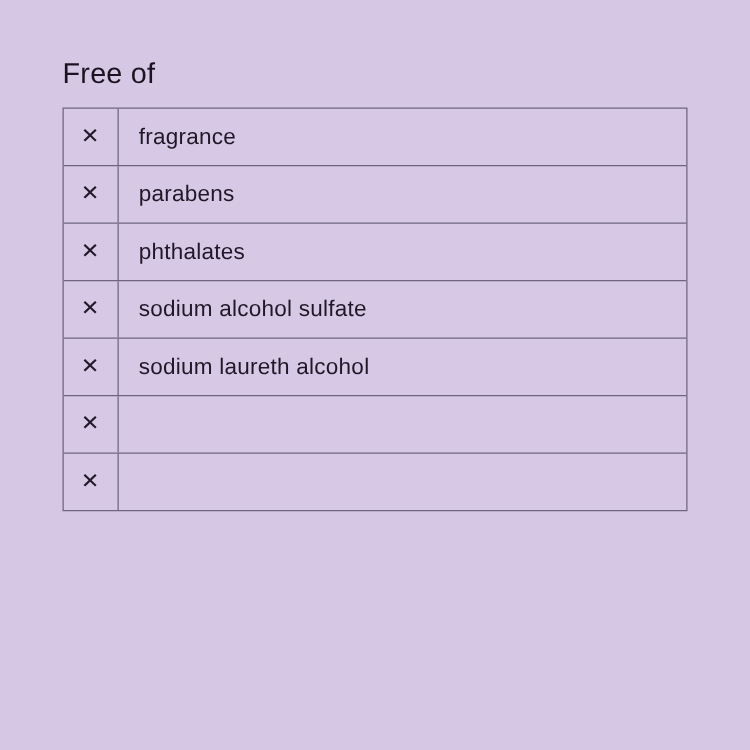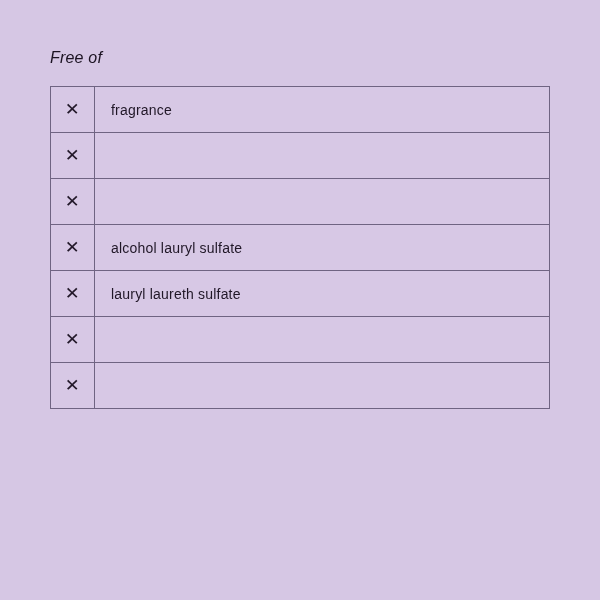--- a/index.html
+++ b/index.html
@@ -13,27 +13,26 @@
     font-family: "Liberation Sans", "DejaVu Sans", sans-serif;
     color: #1e1526;
     overflow: hidden;
   }
   .wrapper {
     padding: 46px 50px 0 50px;
     box-sizing: border-box;
     width: 600px;
   }
   .heading {
-    font-size: 16px;
+    font-size: 23px;
     line-height: 24px;
     font-weight: 400;
     letter-spacing: 0.2px;
     margin: 0 0 16px 0;
     color: #1c1322;
-    font-style: italic;
   }
   .free-table {
     width: 500px;
     border: 1px solid #6f6482;
     box-sizing: border-box;
     background: #d7c8e5;
   }
   .row {
     display: flex;
     align-items: stretch;
@@ -56,21 +55,21 @@
     font-size: 17px;
     font-weight: 700;
     color: #221829;
     line-height: 1;
     transform: scaleX(1.05);
   }
   .label-cell {
     display: flex;
     align-items: center;
     padding-left: 16px;
-    font-size: 14px;
+    font-size: 18px;
     letter-spacing: 0.2px;
     color: #201727;
   }
 </style>
 </head>
 <body>
 
 <div class="wrapper">
   <h2 class="heading">Free of</h2>
 
@@ -80,40 +79,42 @@
       <div class="icon-cell">
         <span class="x-glyph">✕</span>
       </div>
       <div class="label-cell">fragrance</div>
     </div>
 
     <div class="row">
       <div class="icon-cell">
         <span class="x-glyph">✕</span>
       </div>
+      <div class="label-cell">parabens</div>
     </div>
 
     <div class="row">
       <div class="icon-cell">
         <span class="x-glyph">✕</span>
       </div>
+      <div class="label-cell">phthalates</div>
     </div>
 
     <div class="row">
       <div class="icon-cell">
         <span class="x-glyph">✕</span>
       </div>
-      <div class="label-cell">alcohol lauryl sulfate</div>
+      <div class="label-cell">sodium alcohol sulfate</div>
     </div>
 
     <div class="row">
       <div class="icon-cell">
         <span class="x-glyph">✕</span>
       </div>
-      <div class="label-cell">lauryl laureth sulfate</div>
+      <div class="label-cell">sodium laureth alcohol</div>
     </div>
 
     <div class="row">
       <div class="icon-cell">
         <span class="x-glyph">✕</span>
       </div>
     </div>
 
     <div class="row">
       <div class="icon-cell">

